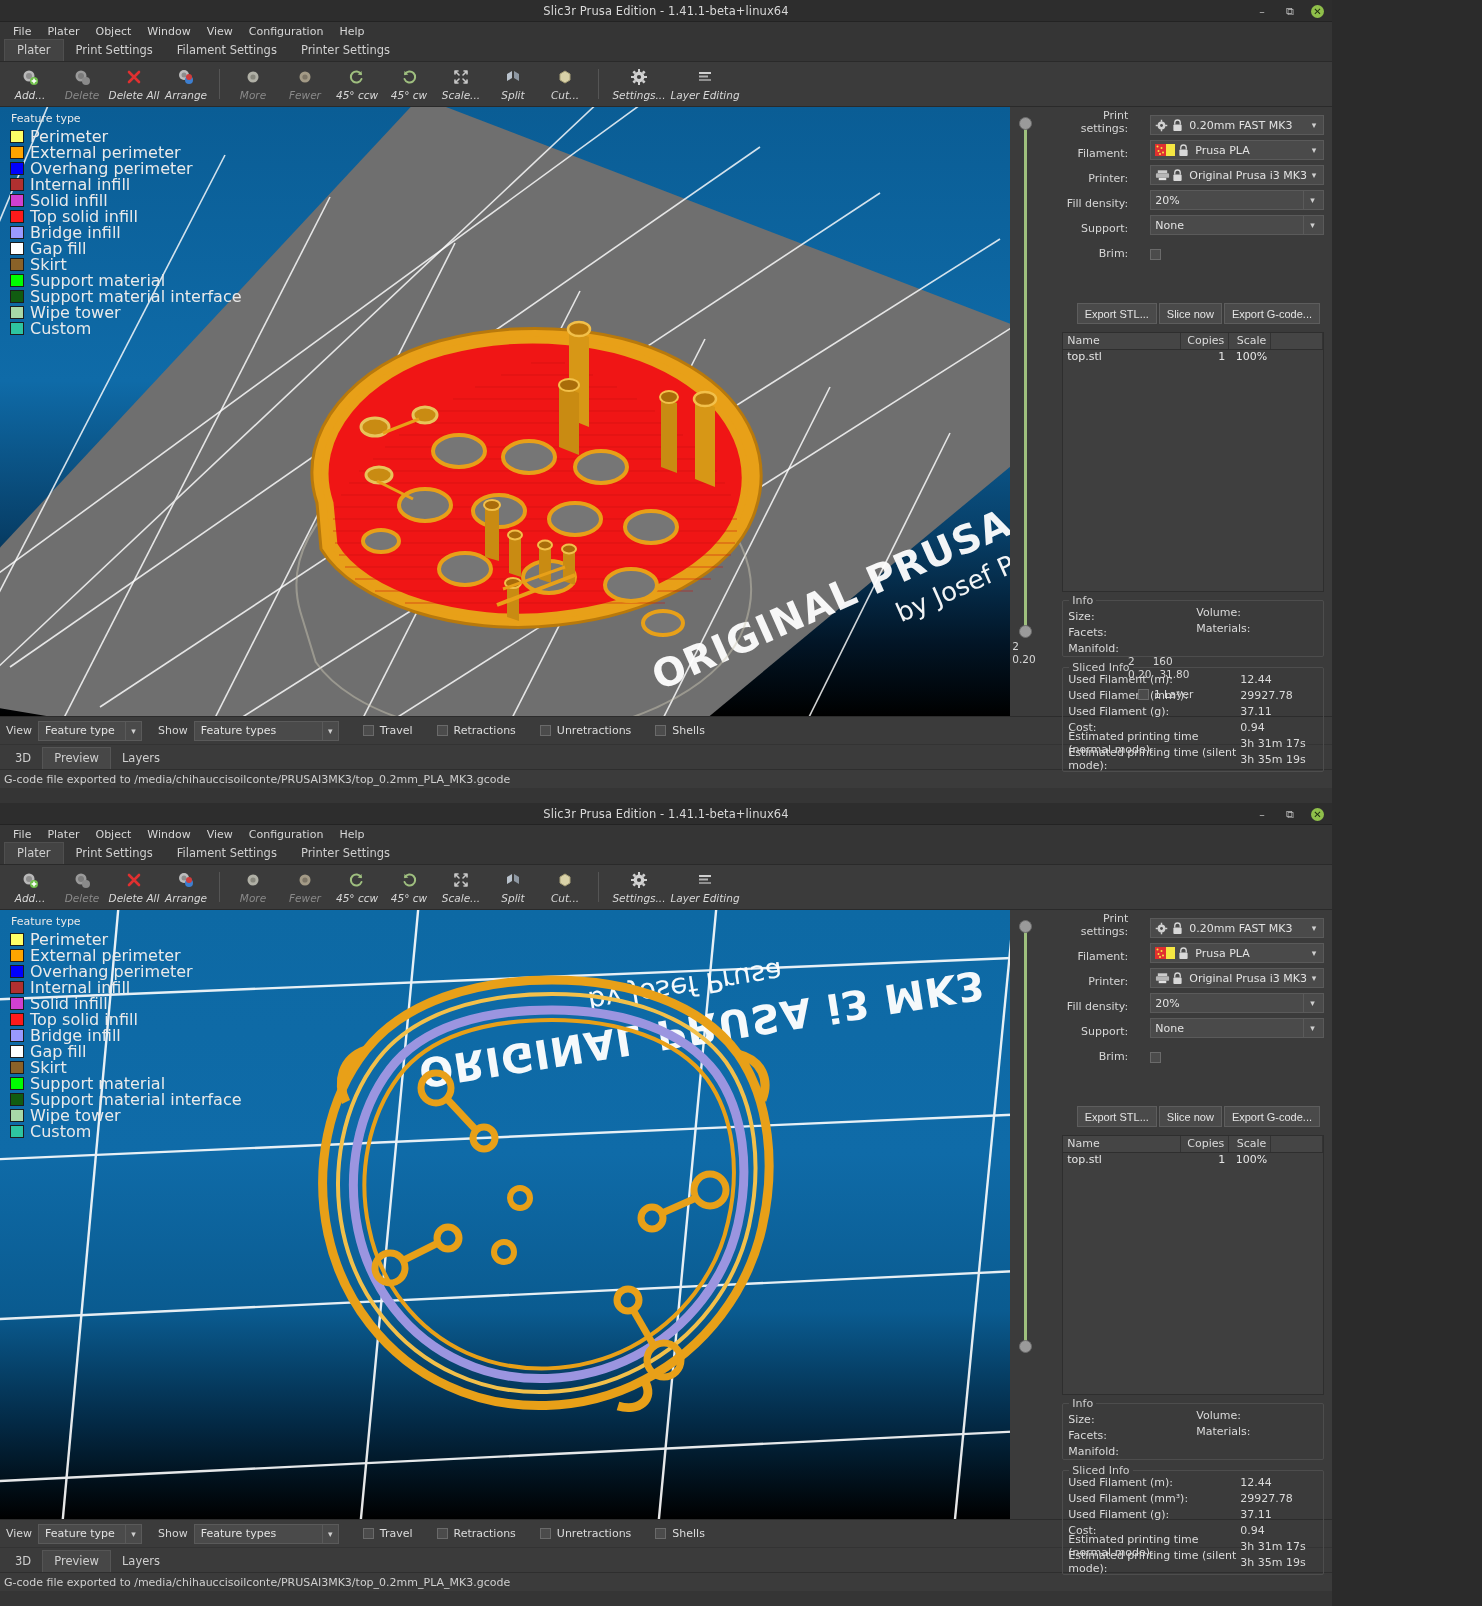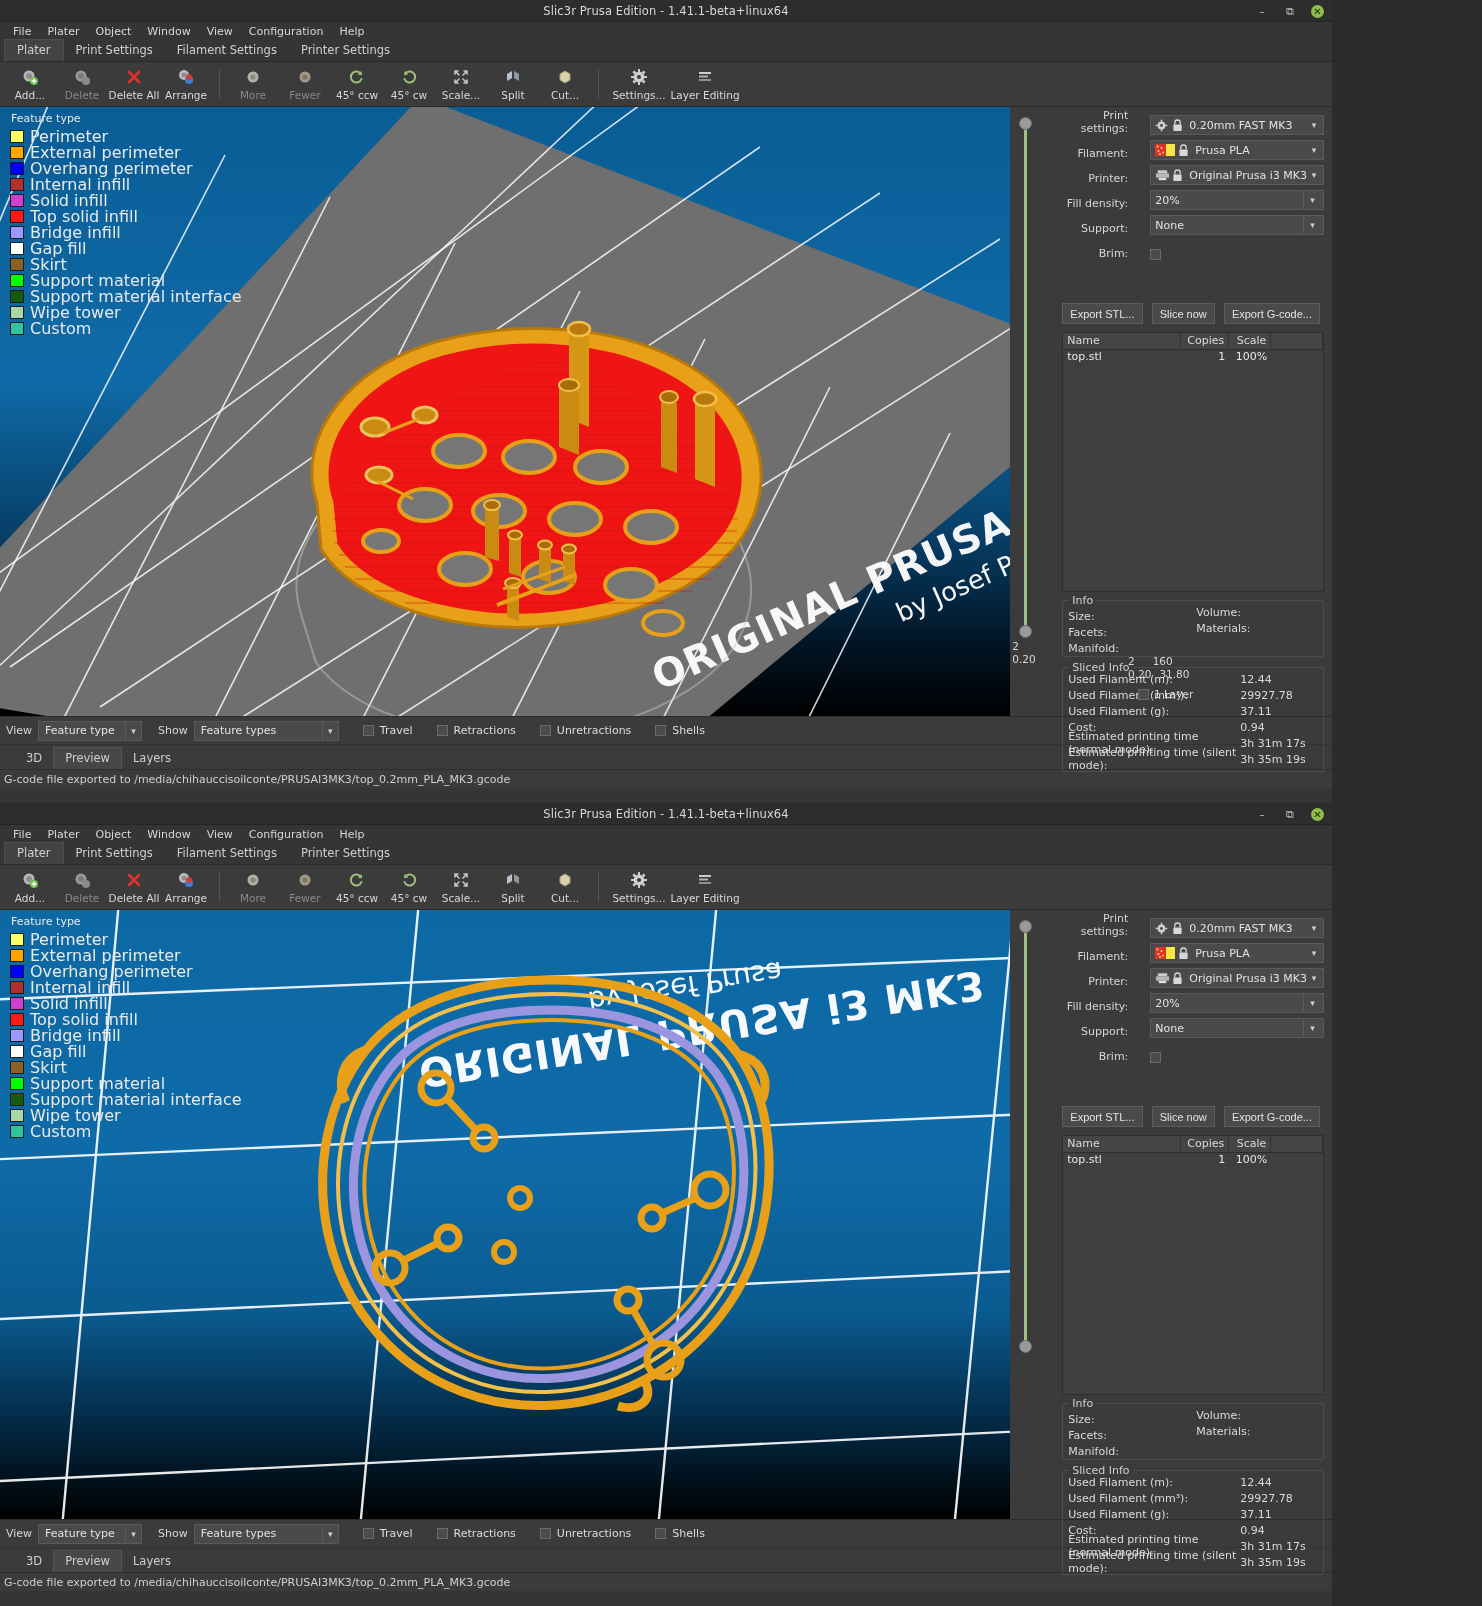--- a/index.html
+++ b/index.html
@@ -29,21 +29,21 @@
   .menubar { height: 19px; background: #353535; display: flex; align-items: center; padding-left: 5px; gap: 0; }
   .menu-item { padding: 2px 8px; font-size: 11px; color: #d6d6d6; cursor: pointer; }
 
   
   .tabbar { height: 21px; background: #353535; display: flex; align-items: flex-end; padding-left: 4px; border-bottom: 1px solid #2a2a2a; }
   .tab { padding: 3px 12px 4px 12px; font-size: 11.5px; color: #cfcfcf; cursor: pointer; }
   .tab.active { background: #434343; border-top: 1px solid #4f4f4f; border-left: 1px solid #4f4f4f; border-right: 1px solid #4f4f4f; }
 
   
   .toolbar { height: 45px; background: #3b3b3b; display: flex; align-items: center; padding: 0 4px; border-bottom: 1px solid #2a2a2a; }
-  .tb-btn { width: 52px; height: 43px; display: flex; flex-direction: column; align-items: center; justify-content: center; gap: 3px; cursor: pointer; }
+  .tb-btn { width: 52px; height: 43px; display: flex; flex-direction: column; align-items: center; justify-content: center; gap: 3px; cursor: pointer; font-style: italic; }
   .tb-btn.wide { width: 66px; }
   .tb-btn .lbl { font-size: 10.5px; color: #d8d8d8; white-space: nowrap; }
   .tb-btn.disabled .lbl { color: #8a8a8a; }
   .tb-sep { width: 1px; height: 30px; background: #555; margin: 0 7px; }
   .ic { width: 18px; height: 18px; position: relative; display: block; }
 
   
   .main { display: flex; height: 609px; }
   .viewport { width: 1190px; height: 609px; position: relative; overflow: hidden;
      background: linear-gradient(180deg,#0a5d95 0%, #0f6ba8 32%, #0b5a92 55%, #04273f 74%, #000000 100%); }
@@ -60,21 +60,21 @@
   
   .sidepanel { width: 292px; background: #3b3b3b; height: 609px; padding: 6px 8px 0 6px; position: relative; }
   .prow { display: flex; align-items: flex-end; height: 22px; margin-bottom: 3px; gap: 16px; }
   .prow .plabel { width: 72px; text-align: right; padding-right: 6px; font-size: 11px; color: #d6d6d6; }
   .combo { flex: 1; height: 20px; background: #4a4a4a; border: 1px solid #5a5a5a; display: flex; align-items: center; padding: 0 2px 0 4px; font-size: 11px; color: #e2e2e2; cursor: pointer; position: relative; }
   .combo .cv { flex: 1; white-space: nowrap; overflow: hidden; }
   .chev { width: 14px; text-align: center; font-size: 9px; color: #cfcfcf; }
   .combo.split .chev { border-left: 1px solid #5a5a5a; height: 18px; line-height: 18px; width: 18px; }
   .mini-ic { width: 14px; height: 13px; margin-right: 3px; flex: 0 0 auto; display: block; }
 
-  .btnrow { display: flex; justify-content: space-between; gap: 2px; margin-top: 43px; padding-right: 4px; }
+  .btnrow { display: flex; justify-content: flex-end; gap: 2px; margin-top: 43px; padding-right: 4px; }
   .pbtn { height: 21px; background: #4a4a4a; border: 1px solid #5d5d5d; font-size: 11px; color: #e4e4e4; padding: 0 7px; cursor: pointer; white-space: nowrap; }
 
   .objlist { margin-top: 8px; height: 260px; background: #3f3f3f; border: 1px solid #2e2e2e; }
   .objhead { display: flex; height: 17px; background: #454545; border-bottom: 1px solid #2e2e2e; font-size: 11px; color: #dadada; }
   .objhead div { border-right: 1px solid #333; padding: 1px 4px; }
   .oc-name { width: 118px; }
   .oc-copies { width: 48px; text-align: right; }
   .oc-scale { width: 42px; text-align: right; }
   .oc-rest { flex: 1; }
   .objrow { display: flex; height: 16px; font-size: 11px; color: #e6e6e6; }
@@ -91,21 +91,21 @@
 
   
   .viewbar { height: 28px; background: #3b3b3b; display: flex; align-items: center; padding-left: 6px; gap: 6px; border-top: 1px solid #2c2c2c; }
   .vb-label { font-size: 11px; color: #d6d6d6; }
   .vb-combo { height: 20px; background: #4a4a4a; border: 1px solid #5a5a5a; display: flex; align-items: center; font-size: 11px; color: #e2e2e2; cursor: pointer; }
   .vb-combo .cv { padding: 0 6px; }
   .vb-combo .chev2 { width: 16px; text-align: center; font-size: 9px; color: #cfcfcf; border-left: 1px solid #5a5a5a; height: 18px; line-height: 18px; }
   .vb-check { display: flex; align-items: center; gap: 6px; margin-left: 18px; cursor: pointer; }
   .vb-check .t { font-size: 11px; color: #dcdcdc; }
 
-  .bottabs { height: 25px; background: #3b3b3b; display: flex; align-items: flex-end; padding-left: 15px; border-top: 1px solid #333; }
+  .bottabs { height: 25px; background: #3b3b3b; display: flex; align-items: flex-end; padding-left: 4px; border-top: 1px solid #333; }
   .btab { padding: 3px 11px 4px 11px; font-size: 11.5px; color: #cfcfcf; cursor: pointer; }
   .btab.active { background: #474747; border: 1px solid #555; border-bottom: none; }
 
   .statusbar { height: 19px; background: #3b3b3b; display: flex; align-items: center; padding-left: 4px; font-size: 11px; color: #cfcfcf; border-top: 1px solid #2e2e2e; }
 
   svg { display: block; }
 </style>
 </head>
 <body>
 

